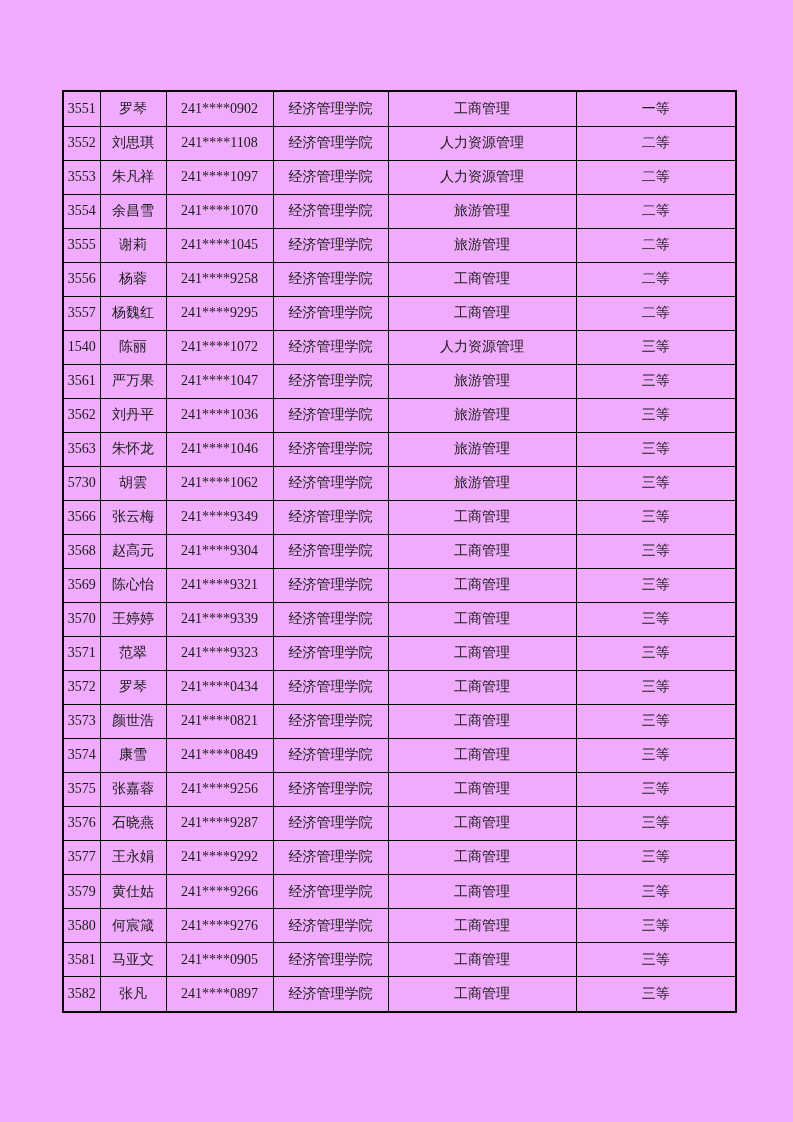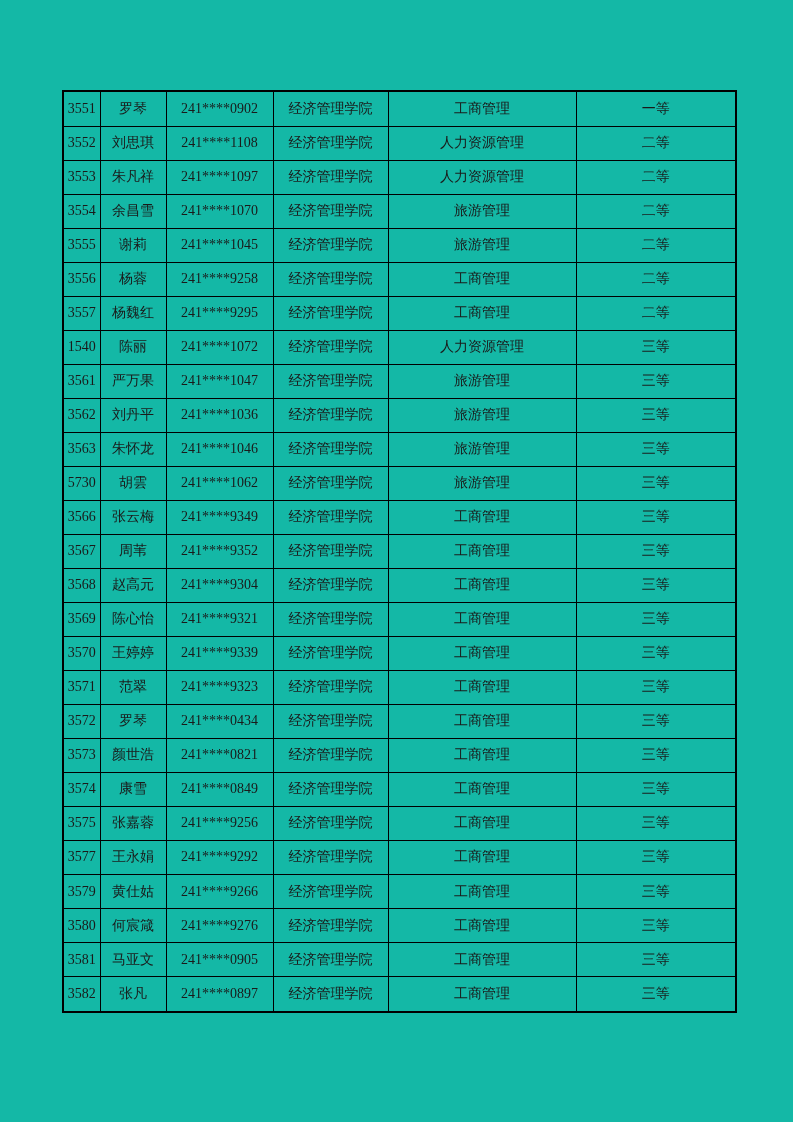--- a/index.html
+++ b/index.html
@@ -4,21 +4,21 @@
 <style>
   html, body {
     margin: 0;
     padding: 0;
     background: #ffffff;
   }
   .page {
     position: relative;
     width: 793px;
     height: 1122px;
-    background: #14b8a6;
+    background: #f0abfc;
     overflow: hidden;
     font-family: "Liberation Serif", "DejaVu Serif", serif;
     color: #1a1a1a;
   }
   table.award-table {
     position: absolute;
     left: 62px;
     top: 90px;
     width: 673px;
     height: 923px;
@@ -156,28 +156,20 @@
         </tr>
         <tr>
           <td>3566</td>
           <td>张云梅</td>
           <td>241****9349</td>
           <td>经济管理学院</td>
           <td>工商管理</td>
           <td>三等</td>
         </tr>
         <tr>
-          <td>3567</td>
-          <td>周苇</td>
-          <td>241****9352</td>
-          <td>经济管理学院</td>
-          <td>工商管理</td>
-          <td>三等</td>
-        </tr>
-        <tr>
           <td>3568</td>
           <td>赵高元</td>
           <td>241****9304</td>
           <td>经济管理学院</td>
           <td>工商管理</td>
           <td>三等</td>
         </tr>
         <tr>
           <td>3569</td>
           <td>陈心怡</td>
@@ -223,20 +215,28 @@
           <td>康雪</td>
           <td>241****0849</td>
           <td>经济管理学院</td>
           <td>工商管理</td>
           <td>三等</td>
         </tr>
         <tr>
           <td>3575</td>
           <td>张嘉蓉</td>
           <td>241****9256</td>
+          <td>经济管理学院</td>
+          <td>工商管理</td>
+          <td>三等</td>
+        </tr>
+        <tr>
+          <td>3576</td>
+          <td>石晓燕</td>
+          <td>241****9287</td>
           <td>经济管理学院</td>
           <td>工商管理</td>
           <td>三等</td>
         </tr>
         <tr>
           <td>3577</td>
           <td>王永娟</td>
           <td>241****9292</td>
           <td>经济管理学院</td>
           <td>工商管理</td>

